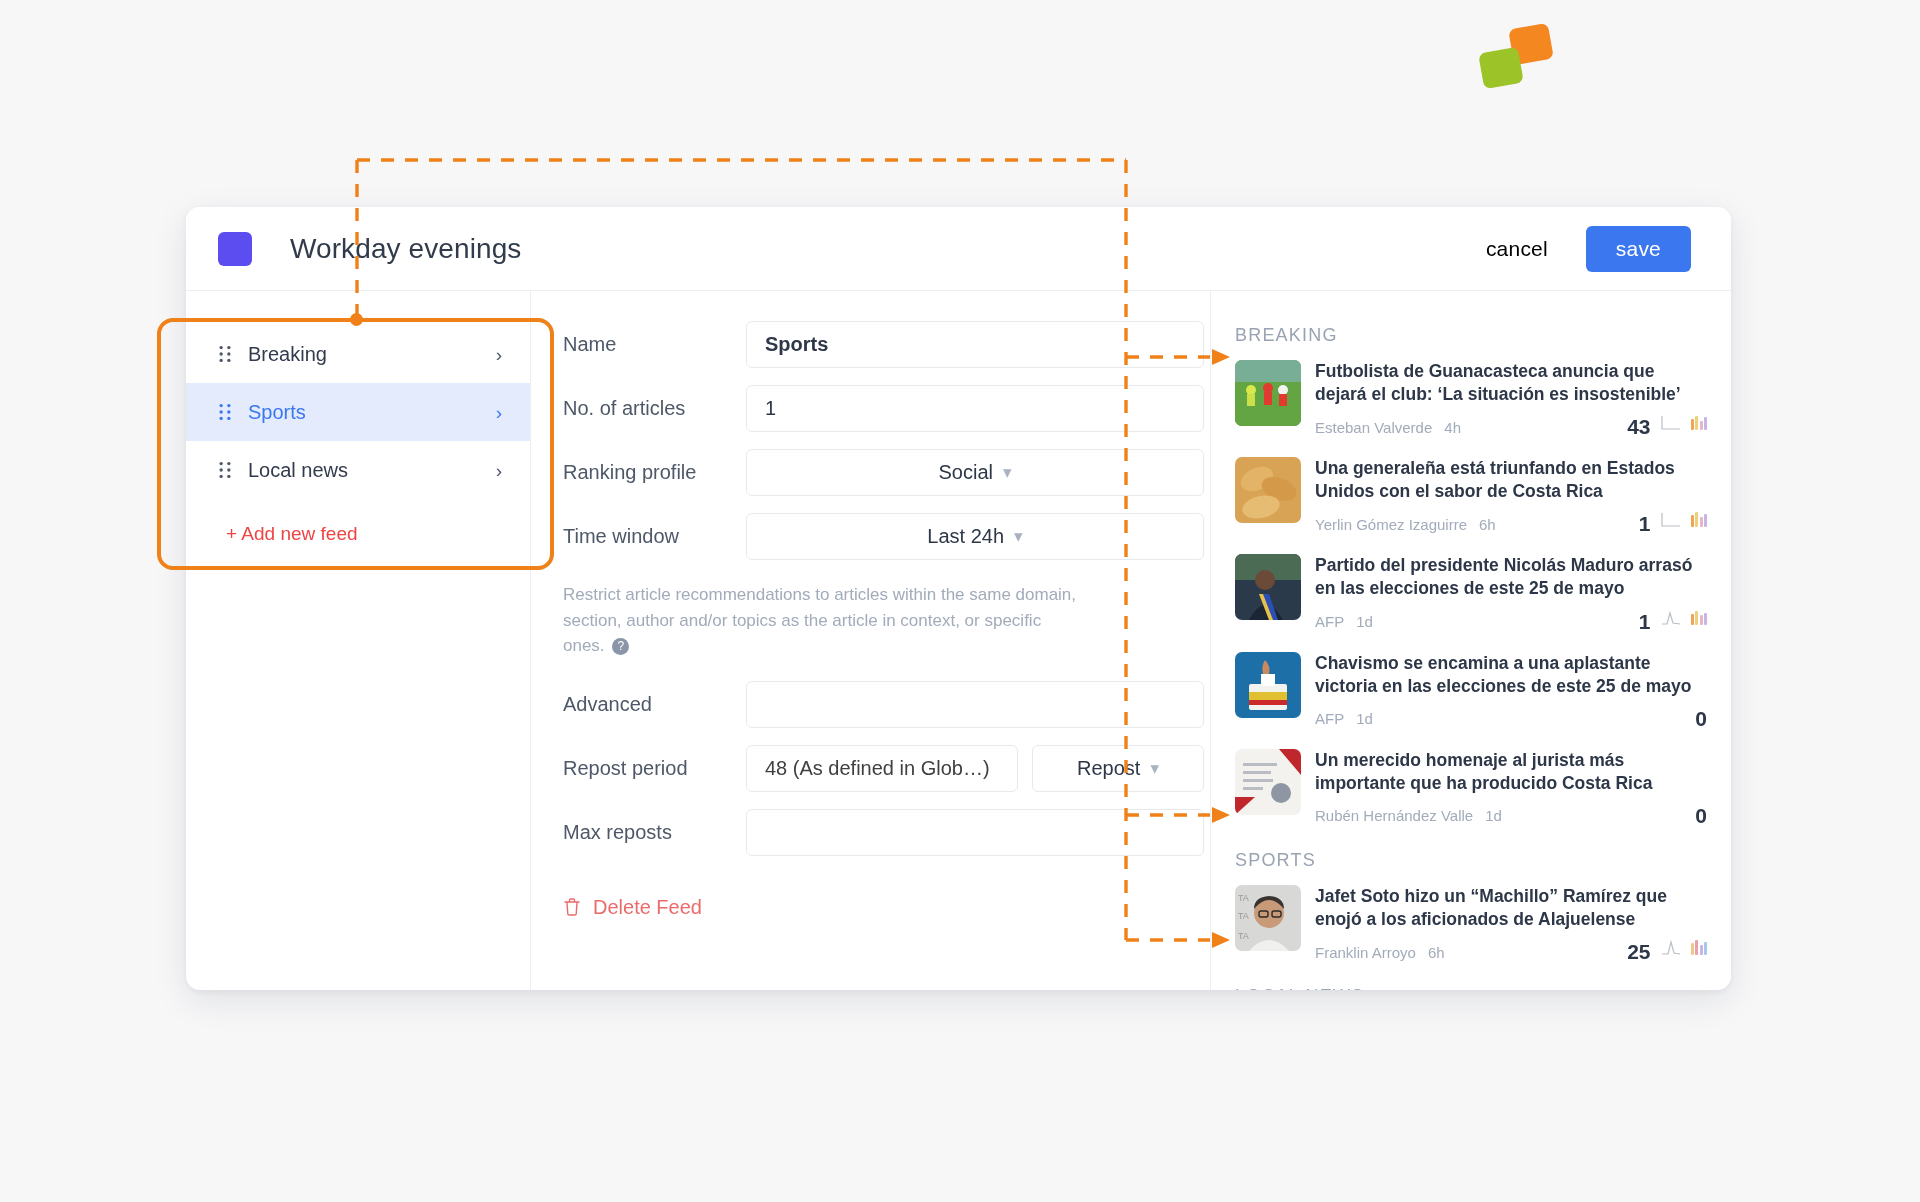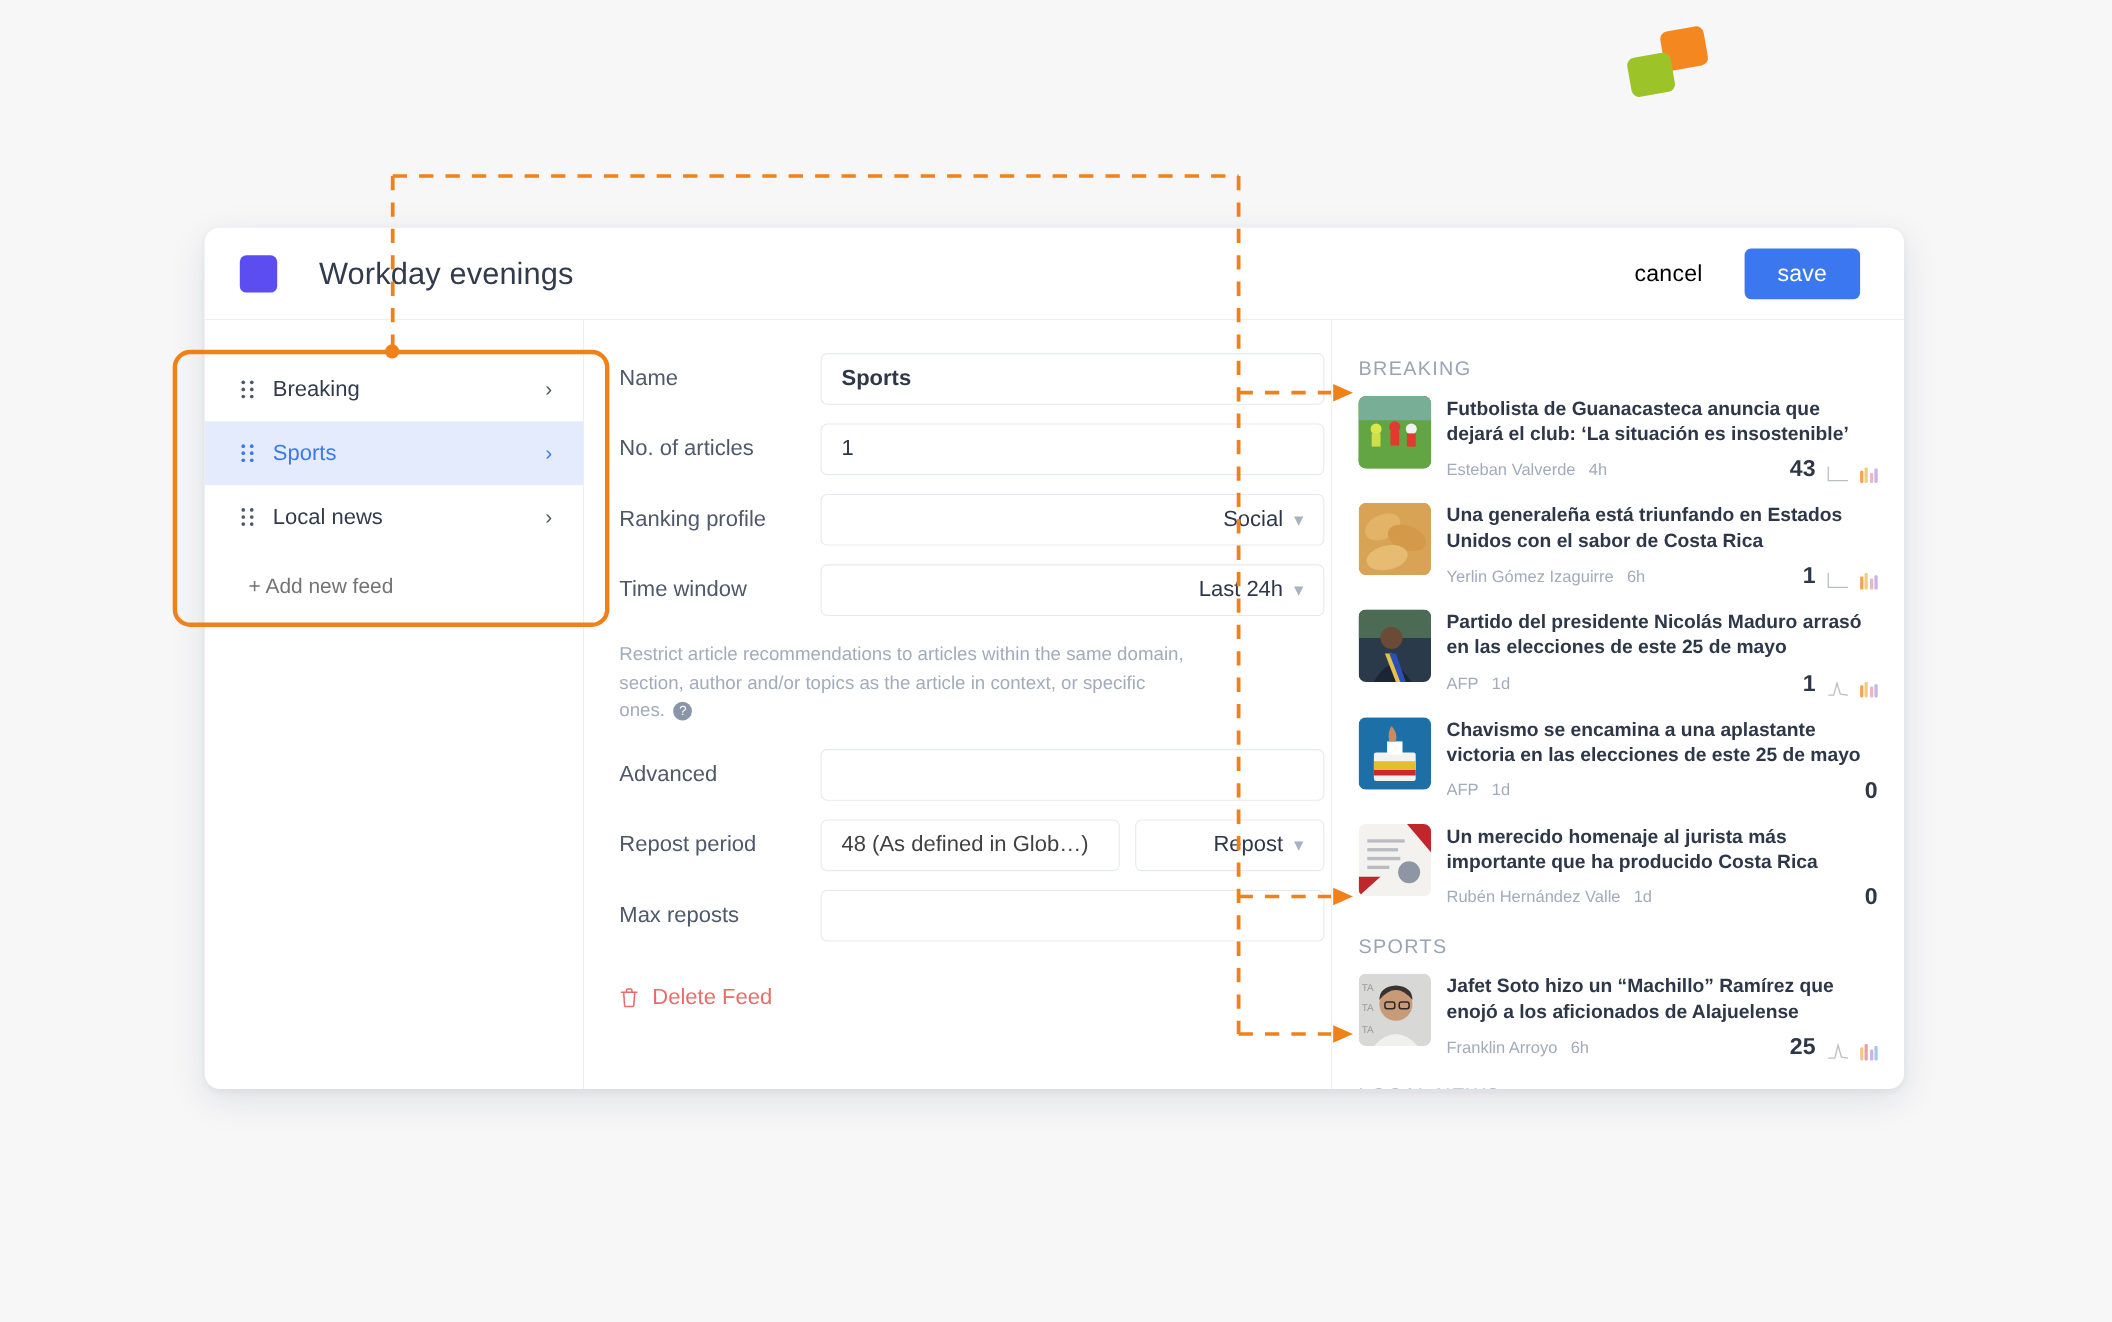--- a/index.html
+++ b/index.html
@@ -60,34 +60,34 @@
     padding: 0 28px 0 32px; cursor: pointer;
   }
   .feed-row.active { background: #e3ebfd; }
   .grip { width: 14px; height: 18px; flex: 0 0 auto; display: block; }
   .feed-label { margin-left: 16px; font-size: 20px; color: #323b4b; }
   .feed-row.active .feed-label { color: #3b77ef; }
   .feed-chevron { margin-left: auto; font-size: 19px; color: #4a5568; line-height: 1; }
   .feed-row.active .feed-chevron { color: #3b77ef; }
   .add-feed {
     display: block; background: none; border: none; font-family: inherit;
-    font-size: 19px; color: #737373; padding: 24px 32px 0 40px; cursor: pointer;
+    font-size: 19px; color: #ef4444; padding: 24px 32px 0 40px; cursor: pointer;
   }
 
   
   .form-row { display: flex; align-items: center; margin-bottom: 17px; padding-left: 32px; }
   .form-label { width: 183px; font-size: 20px; color: #4e5868; flex: 0 0 auto; }
   .form-control {
     width: 458px; height: 47px; border: 1px solid #e6e9ee; border-radius: 6px;
     background: #fff; display: flex; align-items: center; padding: 0 18px;
     font-size: 20px; color: #2d3748; font-family: inherit;
   }
   .form-control.strong { font-weight: bold; }
   .form-control.ph { color: #404040; }
-  .select-ctrl { justify-content: flex-end; cursor: pointer; }
+  .select-ctrl { justify-content: center; cursor: pointer; }
   .chev-down { color: #a9b2c0; font-size: 17px; margin-left: 10px; }
   .restrictions-row { display: flex; align-items: center; margin: 22px 0 0 32px; }
   .plus-btn {
     background: none; border: none; color: #3b77ef; font-size: 29px;
     line-height: 1; cursor: pointer; font-family: inherit; padding: 0;
   }
   .hint {
     margin: 22px 0 22px 32px; width: 523px; font-size: 17px; line-height: 1.5;
     color: #a2abba;
   }
@@ -110,21 +110,21 @@
     font-size: 18px; letter-spacing: 1.2px; color: #9aa3b2;
     padding: 4px 0 14px 24px;
   }
   .article { display: flex; padding: 0 24px 18px 24px; gap: 14px; }
   .thumb { width: 66px; height: 66px; border-radius: 7px; flex: 0 0 auto; overflow: hidden; position: relative; text-decoration: underline; }
   .art-body { flex: 1 1 auto; min-width: 0; }
   .art-title { font-size: 17.5px; font-weight: bold; color: #2d3748; line-height: 1.32; }
   .art-meta { display: flex; align-items: center; margin-top: 9px; }
   .art-author { font-size: 15px; color: #a2abba; }
   .art-time { font-size: 15px; color: #a2abba; margin-left: 12px; }
-  .art-stats { margin-left: auto; display: flex; align-items: flex-end; gap: 10px; }
+  .art-stats { margin-left: auto; display: flex; align-items: flex-start; gap: 10px; }
   .art-count { font-size: 21px; font-weight: bold; color: #2d3748; }
   .spark { opacity: .45; }
   .bars { display: flex; gap: 1.5px; align-items: flex-end; height: 15px; }
   .bars i { width: 3px; display: block; border-radius: 1px; }
 
   
   .overlay { position: absolute; inset: 0; pointer-events: none; }
   .hl-box {
     position: absolute; left: 157px; top: 318px; width: 397px; height: 252px;
     border: 4px solid #f08118; border-radius: 16px; background: transparent;

